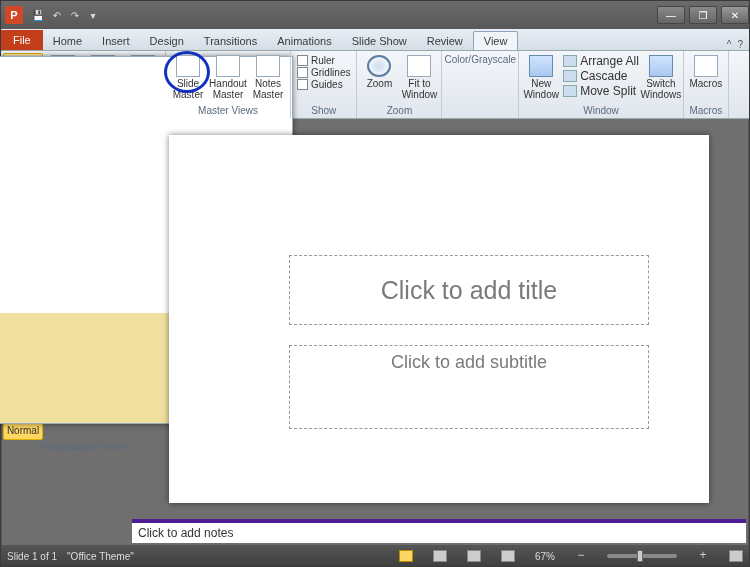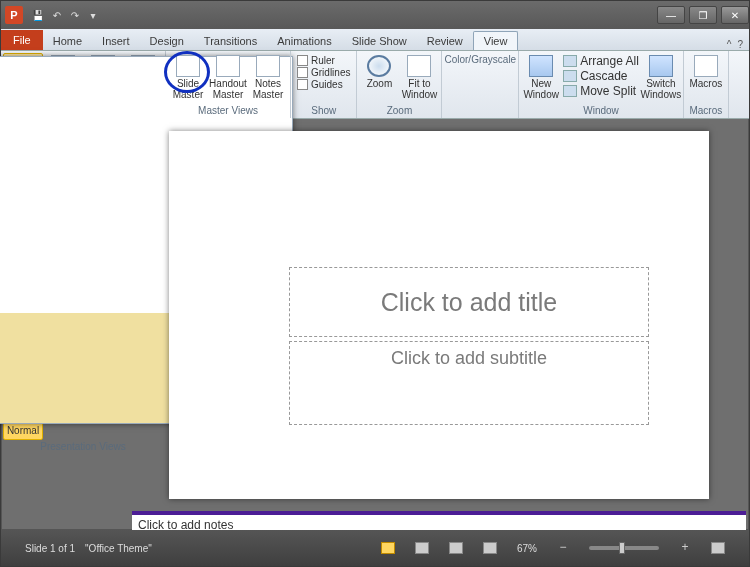--- a/index.html
+++ b/index.html
@@ -64,27 +64,27 @@
   .pane-x { margin-left: auto; padding: 3px 6px; font-size: 11px; }
   .thumbs { flex: 1; background: #6f6f6f; padding: 6px; }
   .thumb-row { display: flex; gap: 4px; align-items: flex-start; }
   .thumb-num { color: #fff; font-size: 11px; font-weight: bold; width: 10px; }
   .thumb { width: 96px; height: 65px; background: #fff; box-shadow: 0 0 0 1px #333, 0 0 0 3px #e6b84c; }
 
   .slide-area { flex: 1; display: flex; flex-direction: column; background: #6f6f6f; }
   .canvas-wrap { flex: 1; display: flex; align-items: center; justify-content: center; padding: 12px 24px; }
   .slide { width: 540px; height: 368px; background: #fff; box-shadow: 0 0 6px rgba(0,0,0,.5); position: relative; }
   .ph { position: absolute; border: 1px dashed #999; display: flex; align-items: center; justify-content: center; color: #7a7a7a; }
-  .ph.title { left: 120px; top: 136px; width: 360px; height: 70px; font-size: 25px; }
+  .ph.title { left: 120px; top: 120px; width: 360px; height: 70px; font-size: 25px; }
   .ph.sub { left: 120px; top: 210px; width: 360px; height: 84px; font-size: 18px; align-items: flex-start; padding-top: 6px; }
 
   .notes { height: 24px; background: #fff; border-top: 4px solid #4c1d95; font-size: 12px; padding: 3px 6px; color: #333; margin: 0 2px 2px 2px; }
 
   
-  .status { height: 36px; background: linear-gradient(#555,#3f3f3f); display: flex; align-items: center; color: #ddd; font-size: 10px; padding: 0 24px; gap: 10px; justify-content: space-between; }
+  .status { height: 20px; background: linear-gradient(#555,#3f3f3f); display: flex; align-items: center; color: #ddd; font-size: 10px; padding: 0 6px; gap: 10px; justify-content: space-between; }
   .status-right { margin-left: auto; display: flex; align-items: center; gap: 20px; }
   .view-ico { width: 14px; height: 12px; background: #ccc; border: 1px solid #888; }
   .view-ico.active { background: #ffd660; border-color: #c08a00; }
   .zoom-slider { width: 70px; height: 4px; background: #888; position: relative; border-radius: 2px; }
   .zoom-thumb { position: absolute; width: 6px; height: 12px; background: #ccc; top: -4px; left: 30px; border: 1px solid #666; }
   .pm { width: 12px; height: 12px; color: #ccc; font-size: 12px; text-align: center; line-height: 10px; }
 </style>
 </head>
 <body>
 

